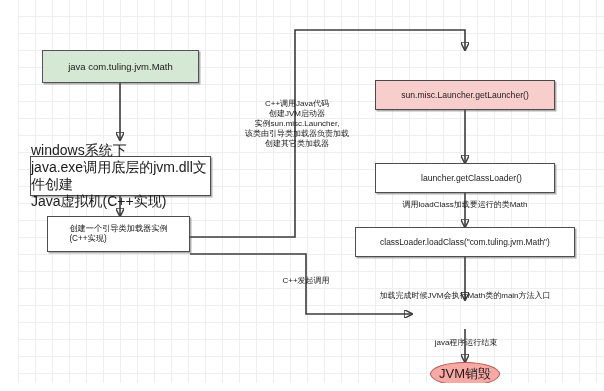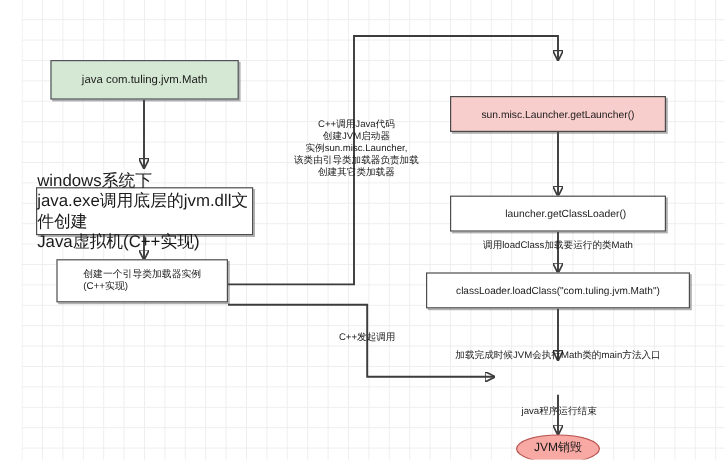--- a/index.html
+++ b/index.html
@@ -104,21 +104,21 @@
   <div class="node" style="left:47px; top:216px; width:143px; height:36px; font-size:8.2px;">创建一个引导类加载器实例
 (C++实现)</div>
 
   <div class="node pink" style="left:375px; top:50px; width:180px; height:30px; font-size:8.6px;margin-top:30px;">sun.misc.Launcher.getLauncher()</div>
 
   <div class="node" style="left:375px; top:163px; width:180px; height:30px; font-size:8.6px;padding-left:13px;">launcher.getClassLoader()</div>
 
   <div class="node" style="left:355px; top:227px; width:220px; height:30px; font-size:8.4px;">classLoader.loadClass("com.tuling.jvm.Math")</div>
 
 
-  <div class="node ellipse" style="left:430px; top:362px; width:70px; height:24px; font-size:10px;">JVM销毁</div>
+  <div class="node ellipse" style="left:430px; top:362px; width:70px; height:24px; font-size:13px;">JVM销毁</div>
 
   <div class="label" style="left:222px; top:99px; width:150px; font-size:8px;">C++调用Java代码
 创建JVM启动器
 实例sun.misc.Launcher,
 该类由引导类加载器负责加载
 创建其它类加载器</div>
 
 
   <div class="label" style="left:355px; top:200px; width:220px; font-size:8px;">调用loadClass加载要运行的类Math</div>
 

